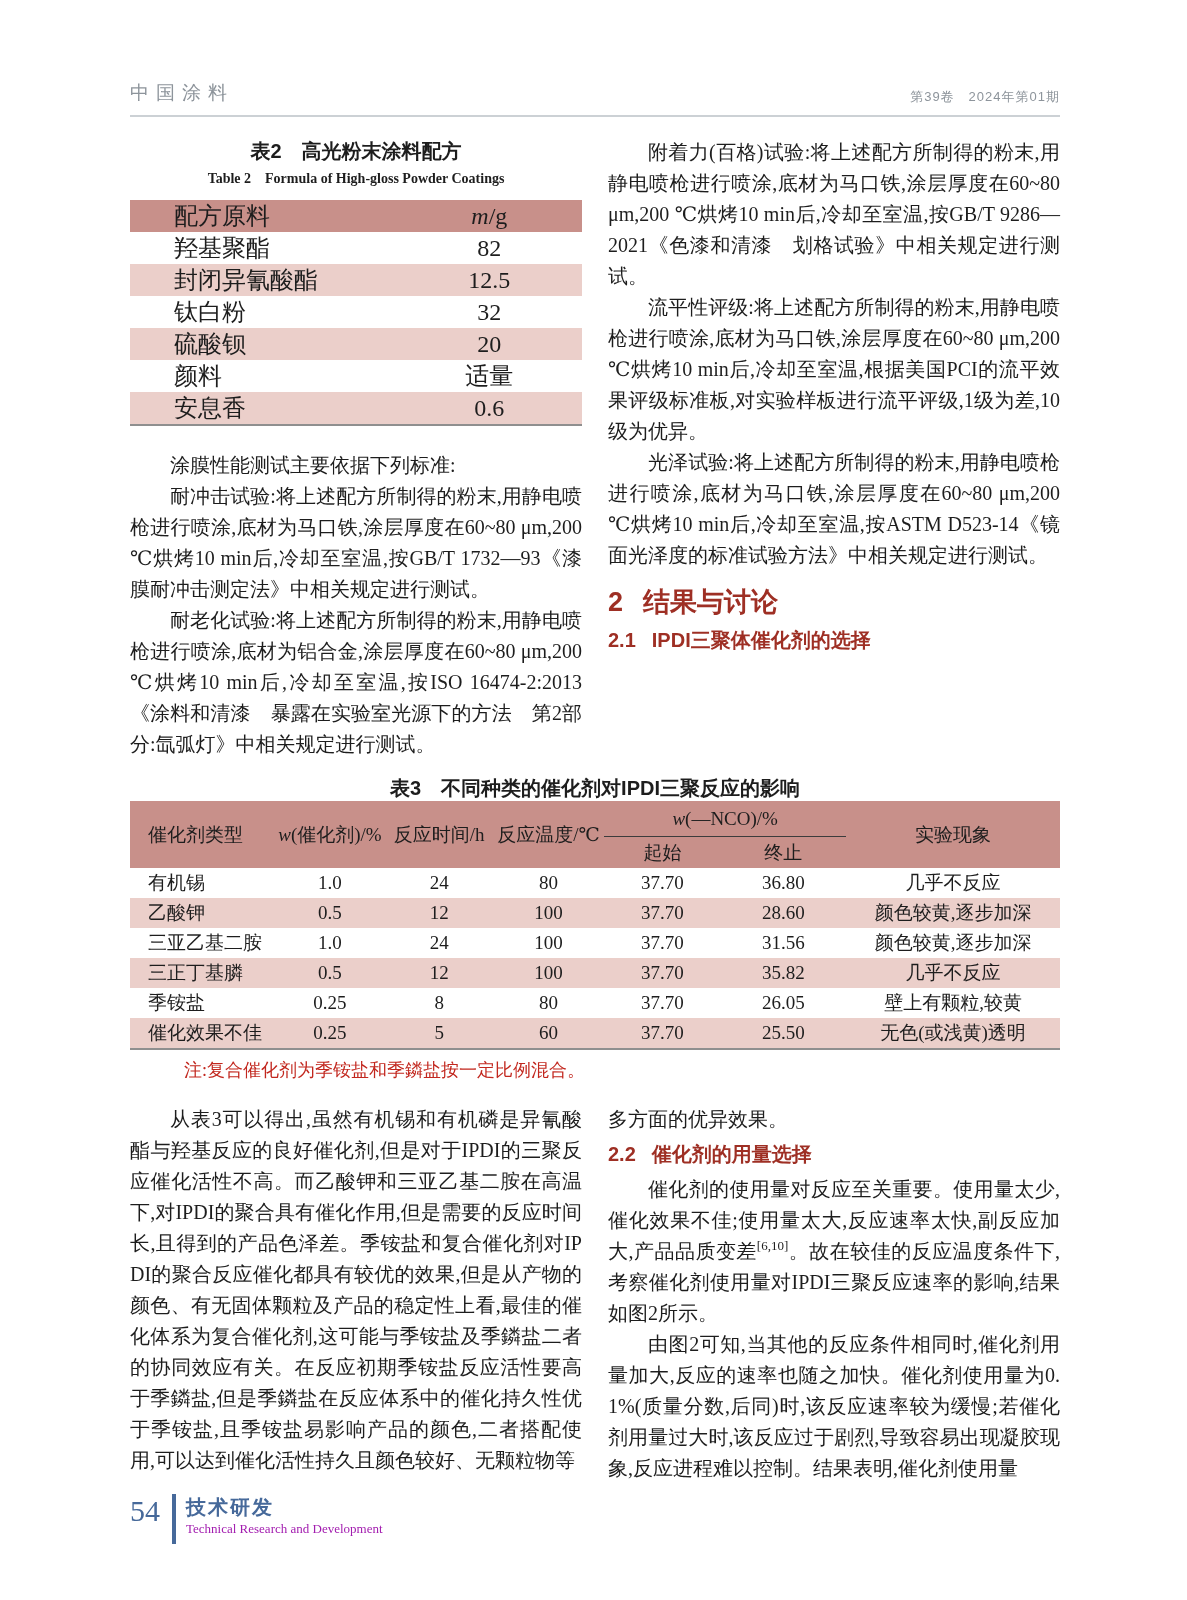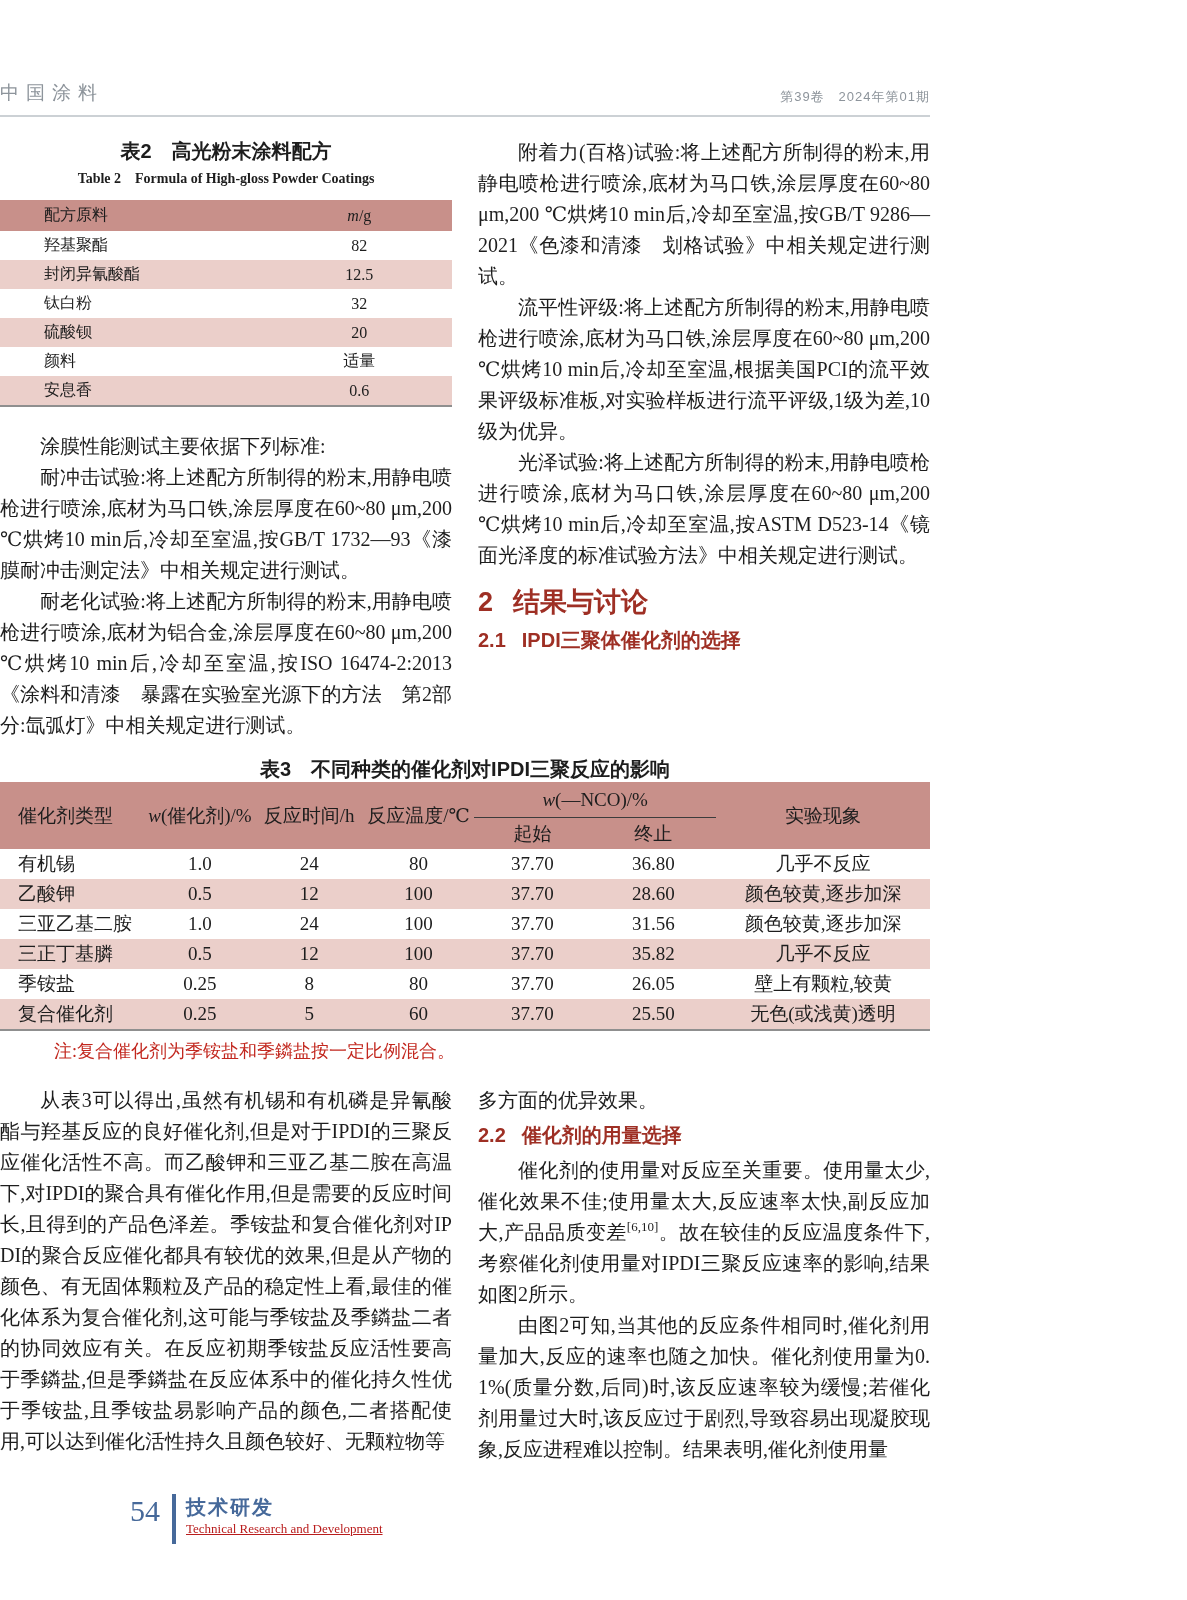--- a/index.html
+++ b/index.html
@@ -8,21 +8,21 @@
     --red-heading:#9e2f24;
     --red-note:#c2271e;
     --blue-footer:#46699a;
     --gray-header:#8d949b;
   }
   html,body{margin:0;padding:0;background:#ffffff;}
   .page{
     width:1187px;height:1600px;background:#ffffff;position:relative;overflow:hidden;
     font-family:"Liberation Serif","DejaVu Serif",serif;color:#1d1d1d;
   }
-  .content{width:930px;}
+  .content{margin-left:130px;width:930px;}
   
   .page-header{
     display:flex;justify-content:space-between;align-items:flex-end;
     padding-top:80px;padding-bottom:9px;border-bottom:2px solid #ccd1d5;
     font-family:"Liberation Sans","DejaVu Sans",sans-serif;color:var(--gray-header);
   }
   .journal-name{font-size:19px;letter-spacing:7px;}
   .issue-info{font-size:13px;letter-spacing:1px;}
   
   .cols{display:flex;gap:26px;}
@@ -37,21 +37,21 @@
   .tbl-cap-zh{
     text-align:center;font-family:"Liberation Sans","DejaVu Sans",sans-serif;
     font-weight:bold;font-size:20px;line-height:25px;margin-top:2px;
   }
   .tbl-cap-en{
     text-align:center;font-weight:bold;font-size:14px;line-height:25px;margin:2px 0 9px;
   }
   
   table{border-collapse:collapse;width:100%;table-layout:fixed;}
   .t2{border-bottom:2px solid #8f8f8f;margin-bottom:4px;}
-  .t2 th,.t2 td{font-weight:normal;font-size:16px;padding:0;}
+  .t2 th,.t2 td{font-weight:normal;font-size:24px;padding:0;}
   .t2 thead th{background:var(--rose);height:31px;}
   .t2 tbody td{height:29px;}
   .t2 tbody tr:nth-child(even) td{background:var(--rose-light);}
   .t2 .c1{width:55%;text-align:left;padding-left:44px;}
   .t2 .c2{width:45%;text-align:center;}
   .it{font-style:italic;}
   .table3-block{margin-top:16px;}
   .t3{border-bottom:2px solid #8f8f8f;}
   .t3 th,.t3 td{font-weight:normal;font-size:19px;padding:0;text-align:center;}
   .t3 thead th{background:var(--rose);}
@@ -81,21 +81,21 @@
   .footer{
     position:absolute;left:130px;top:1494px;display:flex;align-items:flex-start;
     color:var(--blue-footer);
   }
   .footer .page-num{font-size:30px;margin-right:12px;font-family:"Liberation Serif",serif;}
   .footer .vbar{width:4px;height:50px;background:var(--blue-footer);margin-right:10px;}
   .footer .label-zh{
     font-family:"Liberation Sans","DejaVu Sans",sans-serif;font-weight:bold;
     font-size:20px;line-height:26px;letter-spacing:2px;
   }
-  .footer .label-en{font-size:13px;line-height:18px;color:#b91c1c;text-decoration:underline;}
+  .footer .label-en{font-size:13px;line-height:18px;color:#a21caf;}
 </style>
 </head>
 <body>
 
 <div class="page">
   <div class="content">
 
     <div class="page-header">
       <span class="journal-name">中国涂料</span>
       <span class="issue-info">第39卷　2024年第01期</span>
@@ -219,21 +219,21 @@
           <tr>
             <td class="c1">季铵盐</td>
               <td>0.25</td>
               <td>8</td>
               <td>80</td>
               <td>37.70</td>
               <td>26.05</td>
               <td>壁上有颗粒,较黄</td>
           </tr>
           <tr>
-            <td class="c1">复合催化剂</td>
+            <td class="c1">催化效果不佳</td>
               <td>0.25</td>
               <td>5</td>
               <td>60</td>
               <td>37.70</td>
               <td>25.50</td>
               <td>无色(或浅黄)透明</td>
           </tr>
         </tbody>
       </table>
       <div class="t3-note">注:复合催化剂为季铵盐和季鏻盐按一定比例混合。</div>

